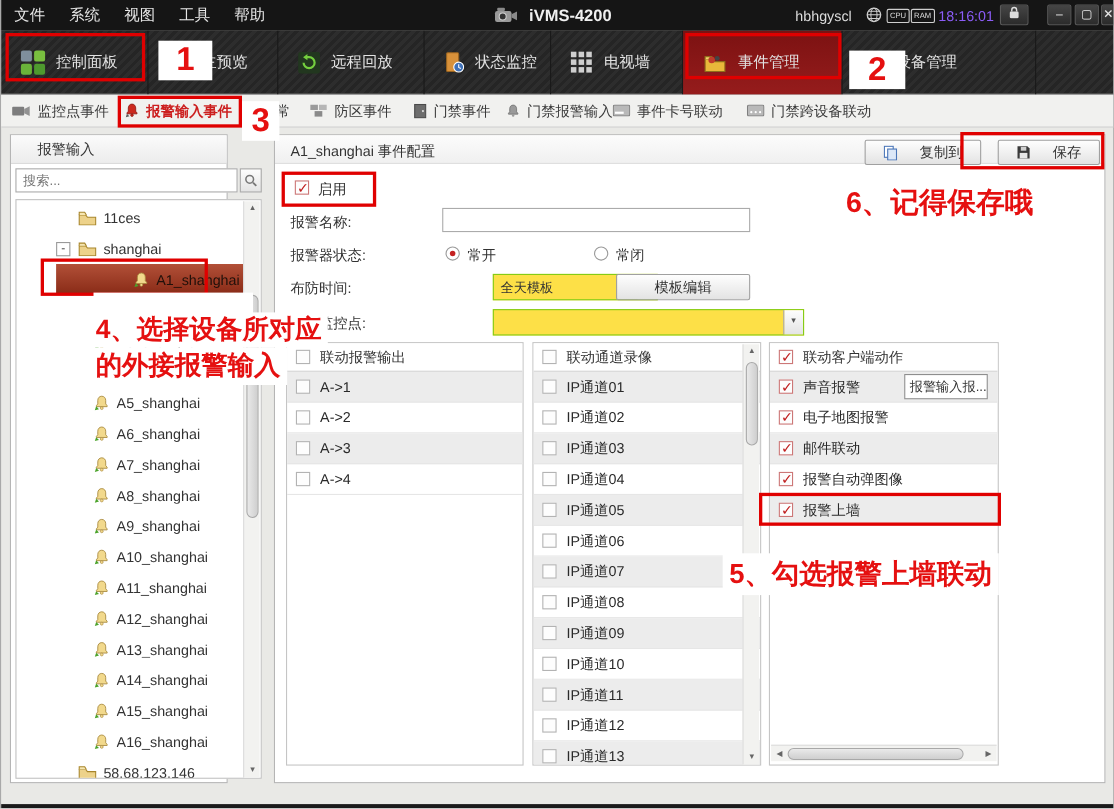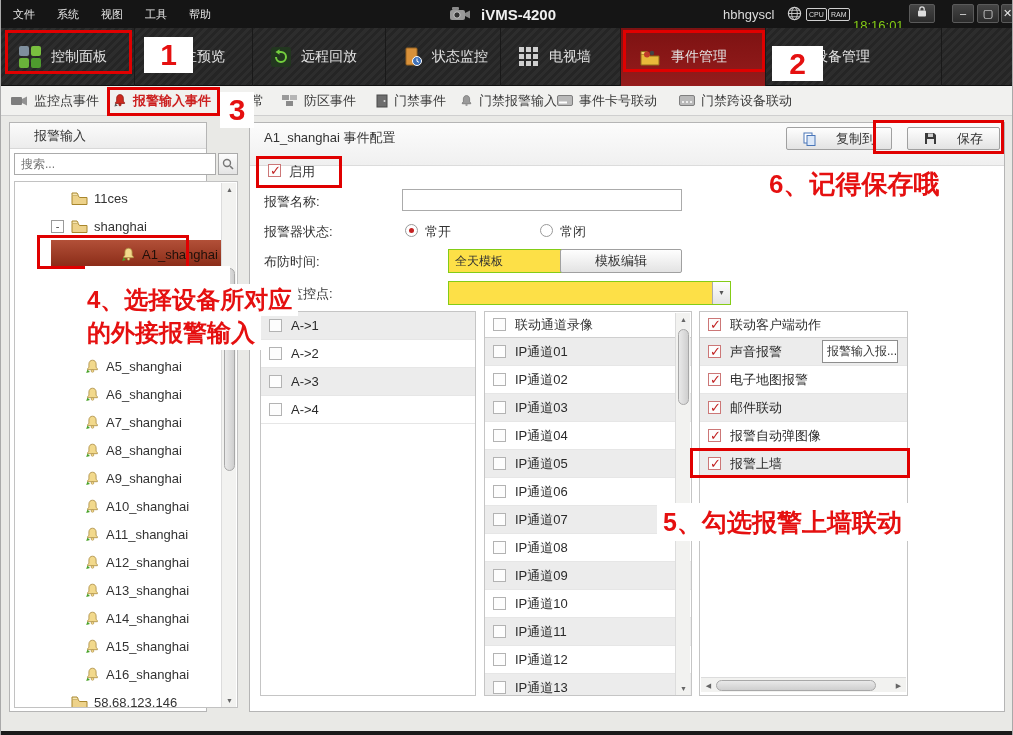--- a/index.html
+++ b/index.html
@@ -3,29 +3,29 @@
 <meta charset="utf-8">
 <style>
   html,body{margin:0;padding:0;background:#d4d4d2;}
   *{box-sizing:border-box;font-family:"Liberation Sans","DejaVu Sans",sans-serif;}
   .screen{position:relative;width:1013px;height:735px;background:#e9e9e6;overflow:hidden;
           border-left:1px solid #a9a9a9;border-right:1px solid #a9a9a9;}
   .abs{position:absolute;}
 
   
   .titlebar{position:absolute;left:0;top:0;width:1013px;height:28px;background:#151515;color:#e6e6e6;}
-  .menus{position:absolute;left:8px;top:0;height:28px;display:flex;align-items:center;gap:14px;font-size:11px;}
+  .menus{position:absolute;left:8px;top:0;height:28px;display:flex;align-items:center;gap:14px;font-size:14px;}
   .menus span{cursor:default;padding:2px 4px;}
   .app-title{position:absolute;left:448px;top:0;height:28px;display:flex;align-items:center;gap:8px;
              font-size:15px;font-weight:bold;color:#f0f0f0;}
   .tb-ico{display:inline-flex;align-items:center;}
   .chip{display:inline-block;border:1px solid #cfcfcf;border-radius:2px;font-size:7px;color:#dedede;
         padding:2px 2px;line-height:7px;letter-spacing:0;}
   .user{position:absolute;left:722px;top:7px;font-size:13px;color:#dcdcdc;}
-  .clock{position:absolute;left:852px;top:18px;font-size:13px;color:#84cc16;}
+  .clock{position:absolute;left:852px;top:7px;font-size:13px;color:#8b5cf6;}
   .winbtn{position:absolute;top:4px;width:22px;height:19px;background:linear-gradient(#454545,#2b2b2b);
           border:1px solid #5a5a5a;border-radius:2px;color:#e8e8e8;font-size:11px;line-height:17px;
           text-align:center;cursor:pointer;}
 
   
   .main-toolbar{position:absolute;left:0;top:28px;width:1013px;height:58px;
     background:repeating-linear-gradient(135deg,#2d2d2d 0 3px,#252525 3px 6px);
     display:flex;border-bottom:1px solid #101010;}
   .tab{height:58px;display:flex;align-items:center;gap:10px;padding-left:18px;
        border-right:1px solid #191919;cursor:pointer;}
@@ -64,21 +64,21 @@
   .tree-row .ic{margin-right:6px;display:inline-flex;flex:none;}
   .tree-row:not(.folder) .folder-ic{display:none;}
   .tree-row.selected{background:linear-gradient(#b25038,#882a16);margin-left:36px;color:#20100a;}
   .tree-label{white-space:nowrap;overflow:hidden;}
   .vscroll{position:absolute;right:1px;top:1px;width:15px;height:525px;background:#f2f2f0;border-left:1px solid #dcdcdc;}
   .sarrow{position:absolute;left:0;width:15px;height:14px;font-size:7px;color:#666;text-align:center;line-height:14px;}
   .vthumb{position:absolute;left:2px;width:11px;background:linear-gradient(90deg,#e9e9e9,#cfcfcf);
     border:1px solid #a8a8a8;border-radius:6px;}
 
   
-  .cfg-header{height:43px;background:linear-gradient(#fcfcfc,#f0f0f0);border-bottom:1px solid #dcdcdc;position:relative;}
+  .cfg-header{height:26px;background:linear-gradient(#fcfcfc,#f0f0f0);border-bottom:1px solid #dcdcdc;position:relative;}
   .cfg-title{position:absolute;left:14px;top:0;line-height:30px;font-size:13px;color:#333;}
   .btn{position:absolute;height:23px;background:linear-gradient(#fefefe,#e3e3e3);border:1px solid #a0a0a0;
     border-radius:2px;font-size:13px;color:#333;display:flex;align-items:center;justify-content:center;gap:20px;cursor:pointer;}
   .flabel{position:absolute;font-size:13px;color:#333;white-space:nowrap;}
   .cb{display:inline-block;width:13px;height:13px;border:1px solid #b3b3b3;background:#fdfdfd;flex:none;
       position:relative;cursor:pointer;}
   .cb.checked{border-color:#c77;}
   .cb.checked::after{content:"✓";position:absolute;left:1px;top:-2px;color:#c01f1f;font-size:13px;font-weight:bold;}
   .radio{position:absolute;width:13px;height:13px;border:1px solid #9a9a9a;border-radius:50%;background:#fff;cursor:pointer;}
   .radio.checked::after{content:"";position:absolute;left:3px;top:3px;width:5px;height:5px;border-radius:50%;background:#c42222;}
@@ -572,20 +572,24 @@
       <span>模板编辑</span>
     </div>
 
     <span class="flabel" style="left:14px;top:162px;">触发监控点:</span>
     <div class="combo" style="left:152px;top:158px;width:283px;">
       <span class="cval"></span>
       <span class="carr">▼</span>
     </div>
 
     <div class="col" style="left:10px;top:188px;width:216px;">
+      <div class="col-header">
+        <span class="cb"></span>
+        <span>联动报警输出</span>
+      </div>
       <div class="col-rows">
 
       <div class="col-row">
             <span class="cb"></span>
             <span>A-&gt;1</span>
 
           </div>
           <div class="col-row">
             <span class="cb"></span>
             <span>A-&gt;2</span>

